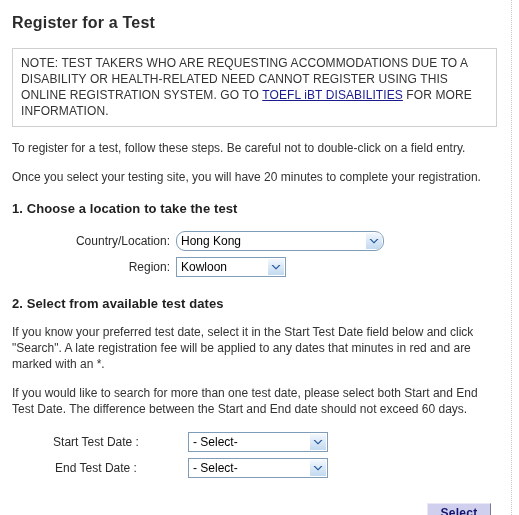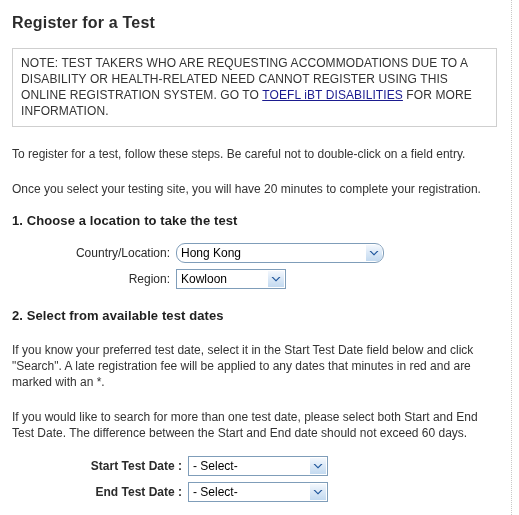--- a/index.html
+++ b/index.html
@@ -53,21 +53,21 @@
     font-size: 12px;
     line-height: 16px;
     color: #333333;
     letter-spacing: 0.1px;
   }
   .note-box a.note-link {
     color: #1b1b8f;
     text-decoration: underline;
   }
   p.body-text {
-    margin: 19px 2px 0 2px;
+    margin: 13px 2px 0 2px;
     font-size: 12px;
     line-height: 16px;
     color: #333333;
   }
   h2.step-heading {
     font-size: 13px;
     font-weight: bold;
     color: #1f1f1f;
     margin: 16px 0 0 2px;
     letter-spacing: 0.1px;
@@ -81,21 +81,22 @@
     vertical-align: middle;
   }
   td.label-cell {
     text-align: right;
     padding-right: 6px;
     font-size: 12px;
     color: #2b2b2b;
     white-space: nowrap;
   }
   td.label-cell.bold {
-    font-weight: bold;
+    font-weight: normal;
+    text-align: center;
   }
   .label-indent-a { width: 160px; }
   .label-indent-b { width: 172px; }
 
   
   .xp-select {
     display: inline-block;
     position: relative;
     box-sizing: border-box;
     height: 20px;

